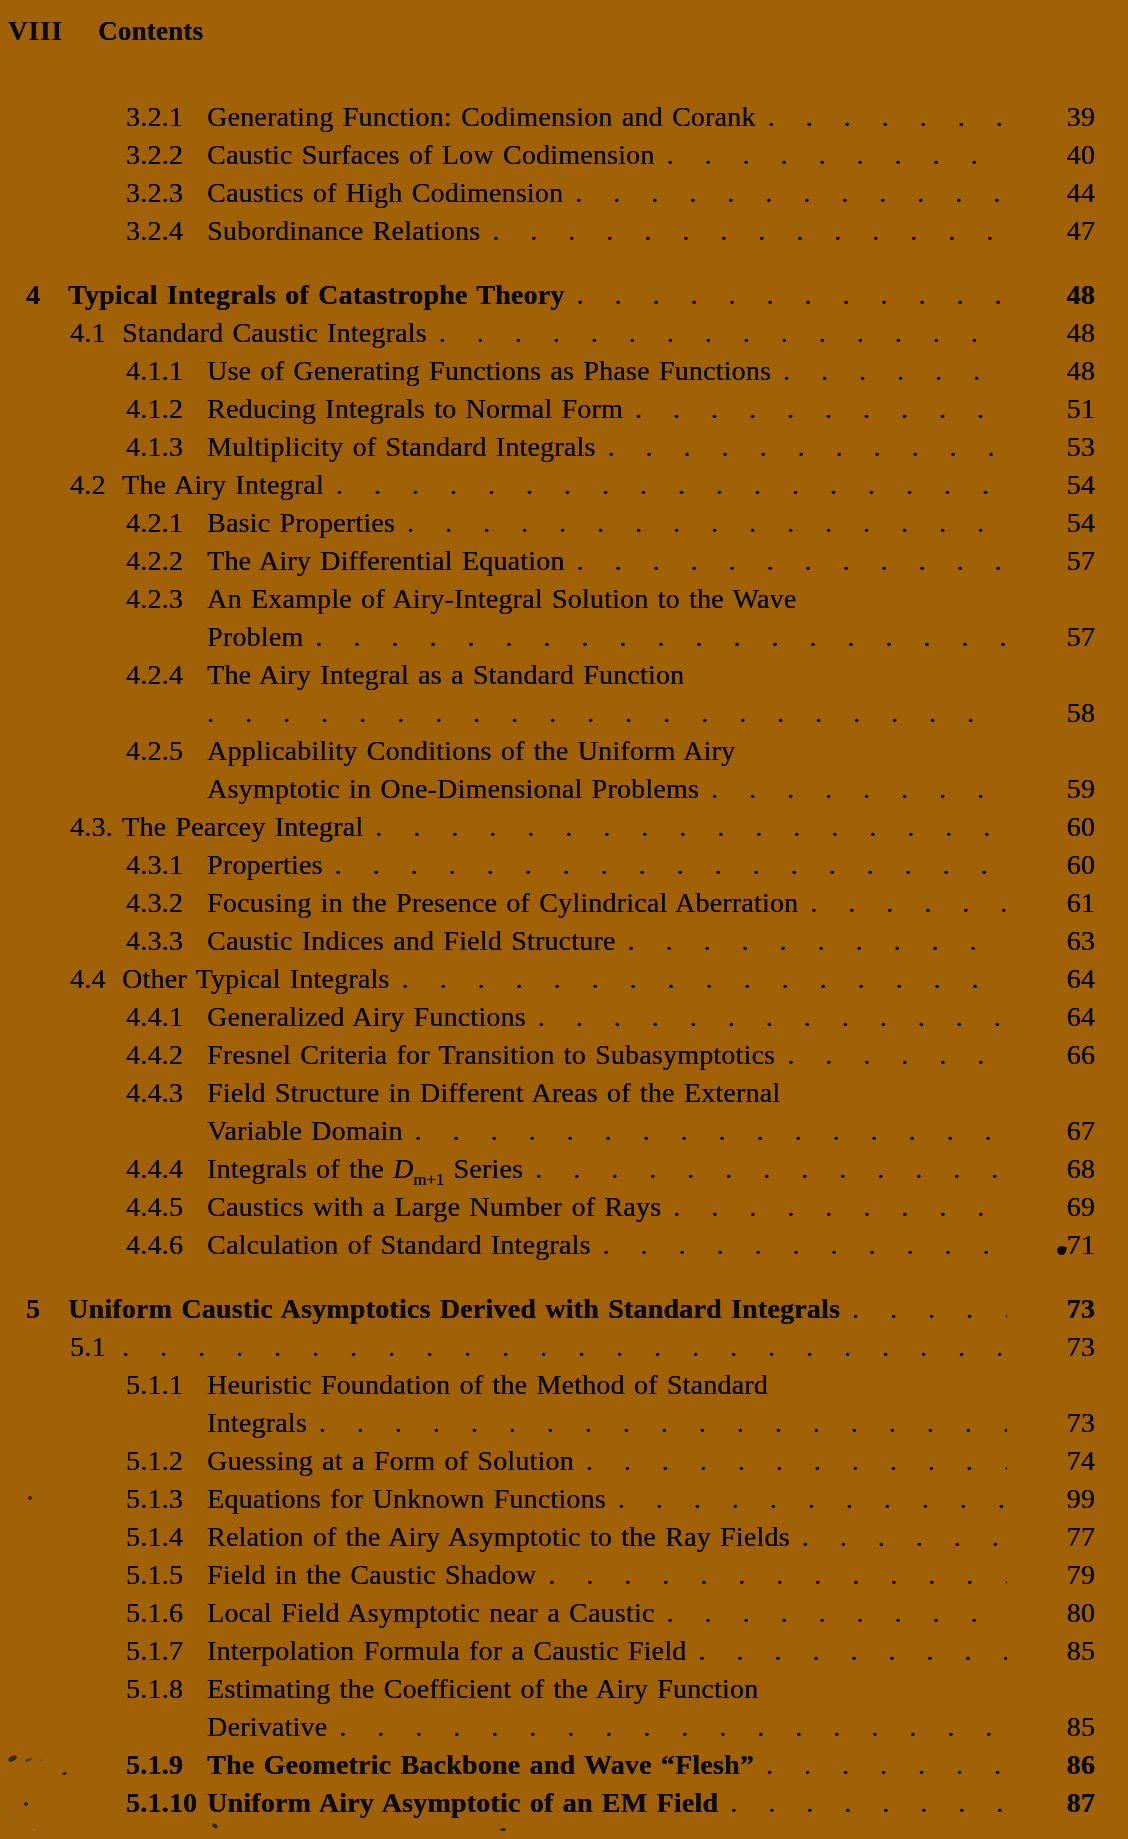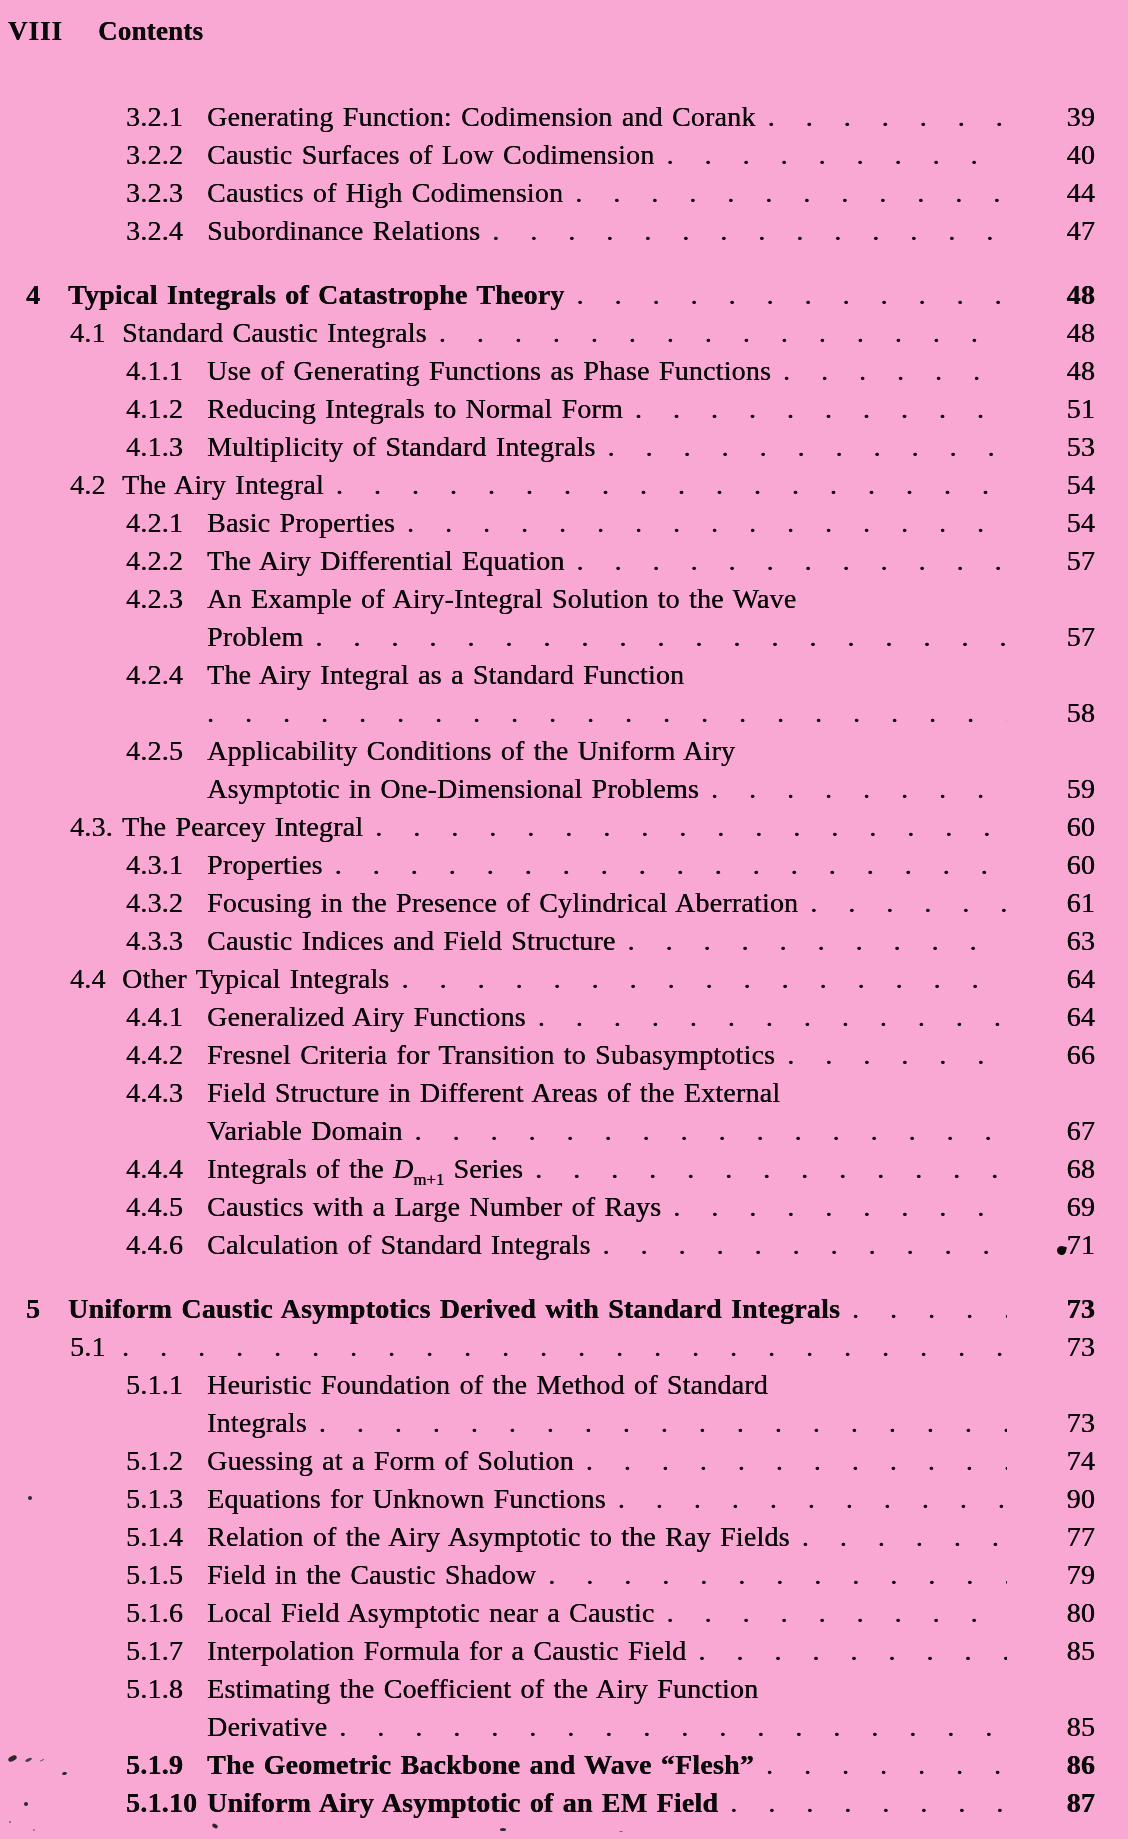--- a/index.html
+++ b/index.html
@@ -48,21 +48,21 @@
   .speck.s1{left:8px;top:1756px;width:9px;height:5px;transform:rotate(-25deg);box-shadow:14px 8px 0 -1px #444,26px 14px 0 -2px #555;}
   .speck.s2{left:24px;top:1802px;width:4px;height:4px;box-shadow:-16px 18px 0 -1px #666,8px 26px 0 -1px #777;}
   .speck.s3{left:28px;top:1496px;width:4px;height:4px;}
   .speck.s4{left:212px;top:1824px;width:6px;height:4px;transform:rotate(30deg);box-shadow:42px 6px 0 -2px #555;}
   .speck.s5{left:500px;top:1828px;width:6px;height:3px;box-shadow:118px 2px 0 -1px #666;}
   .speck.s6{left:62px;top:1772px;width:5px;height:3px;transform:rotate(-10deg);}
 </style>
 </head>
 <body>
 
-<div class="page-wrap" style="background: #f9a8d4; color: rgb(10, 10, 10);">
+<div class="page-wrap" style="background: #a16207; color: rgb(10, 10, 10);">
   <div class="hdr">
     <span class="hdr-label">VIII</span>
     <span class="hdr-title">Contents</span>
   </div>
 
   <div class="toc">
       <div class="row subsection">
         <span class="num">3.2.1</span>
         <div class="body">
           <div class="line">
@@ -374,21 +374,21 @@
             <span class="pagenum">74</span>
           </div>
         </div>
       </div>
       <div class="row subsection">
         <span class="num">5.1.3</span>
         <div class="body">
           <div class="line">
             <span class="title"><span>Equations for Unknown Functions</span></span>
             <span class="leader">. . . . . . . . . . . . . . . . . . . . . . . . . . . . . . . . . . . . . . . . . . . . . . . . . . . . . . . . . . . . . . . . . . . . . . . . . . . . . . . . . . . . . . . . . . </span>
-            <span class="pagenum">90</span>
+            <span class="pagenum">99</span>
           </div>
         </div>
       </div>
       <div class="row subsection">
         <span class="num">5.1.4</span>
         <div class="body">
           <div class="line">
             <span class="title"><span>Relation of the Airy Asymptotic to the Ray Fields</span></span>
             <span class="leader">. . . . . . . . . . . . . . . . . . . . . . . . . . . . . . . . . . . . . . . . . . . . . . . . . . . . . . . . . . . . . . . . . . . . . . . . . . . . . . . . . . . . . . . . . . </span>
             <span class="pagenum">77</span>

